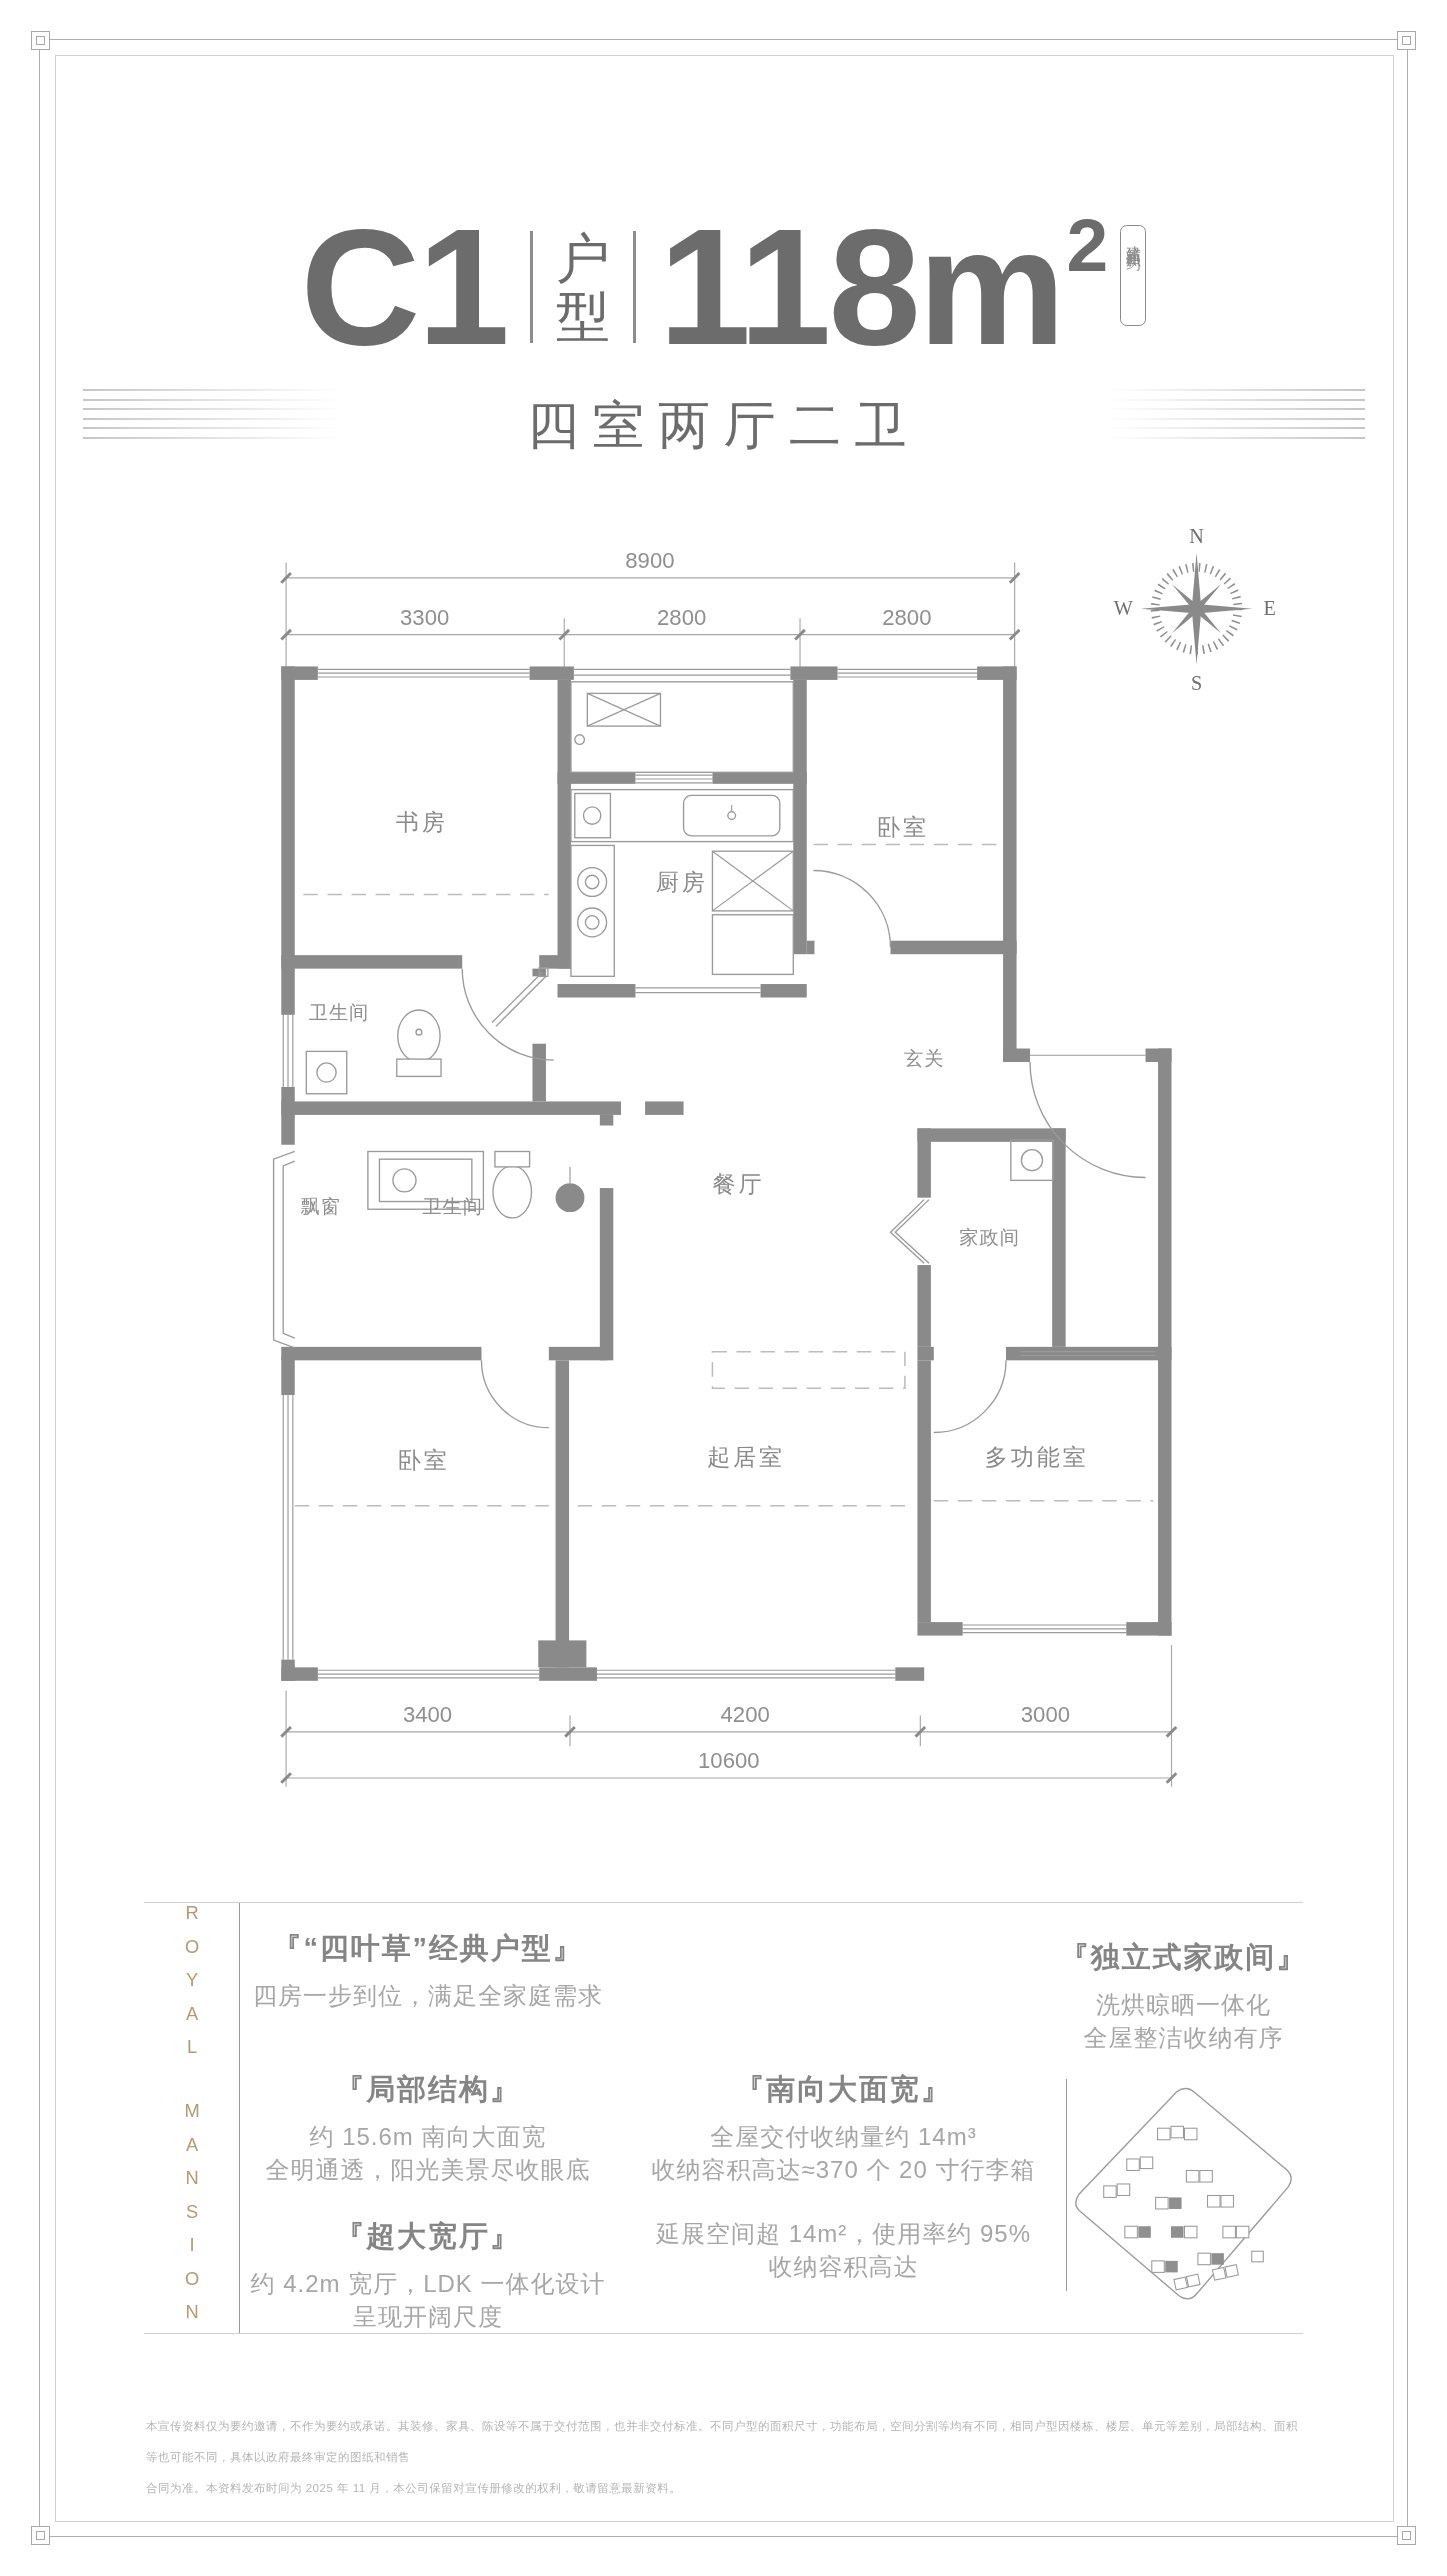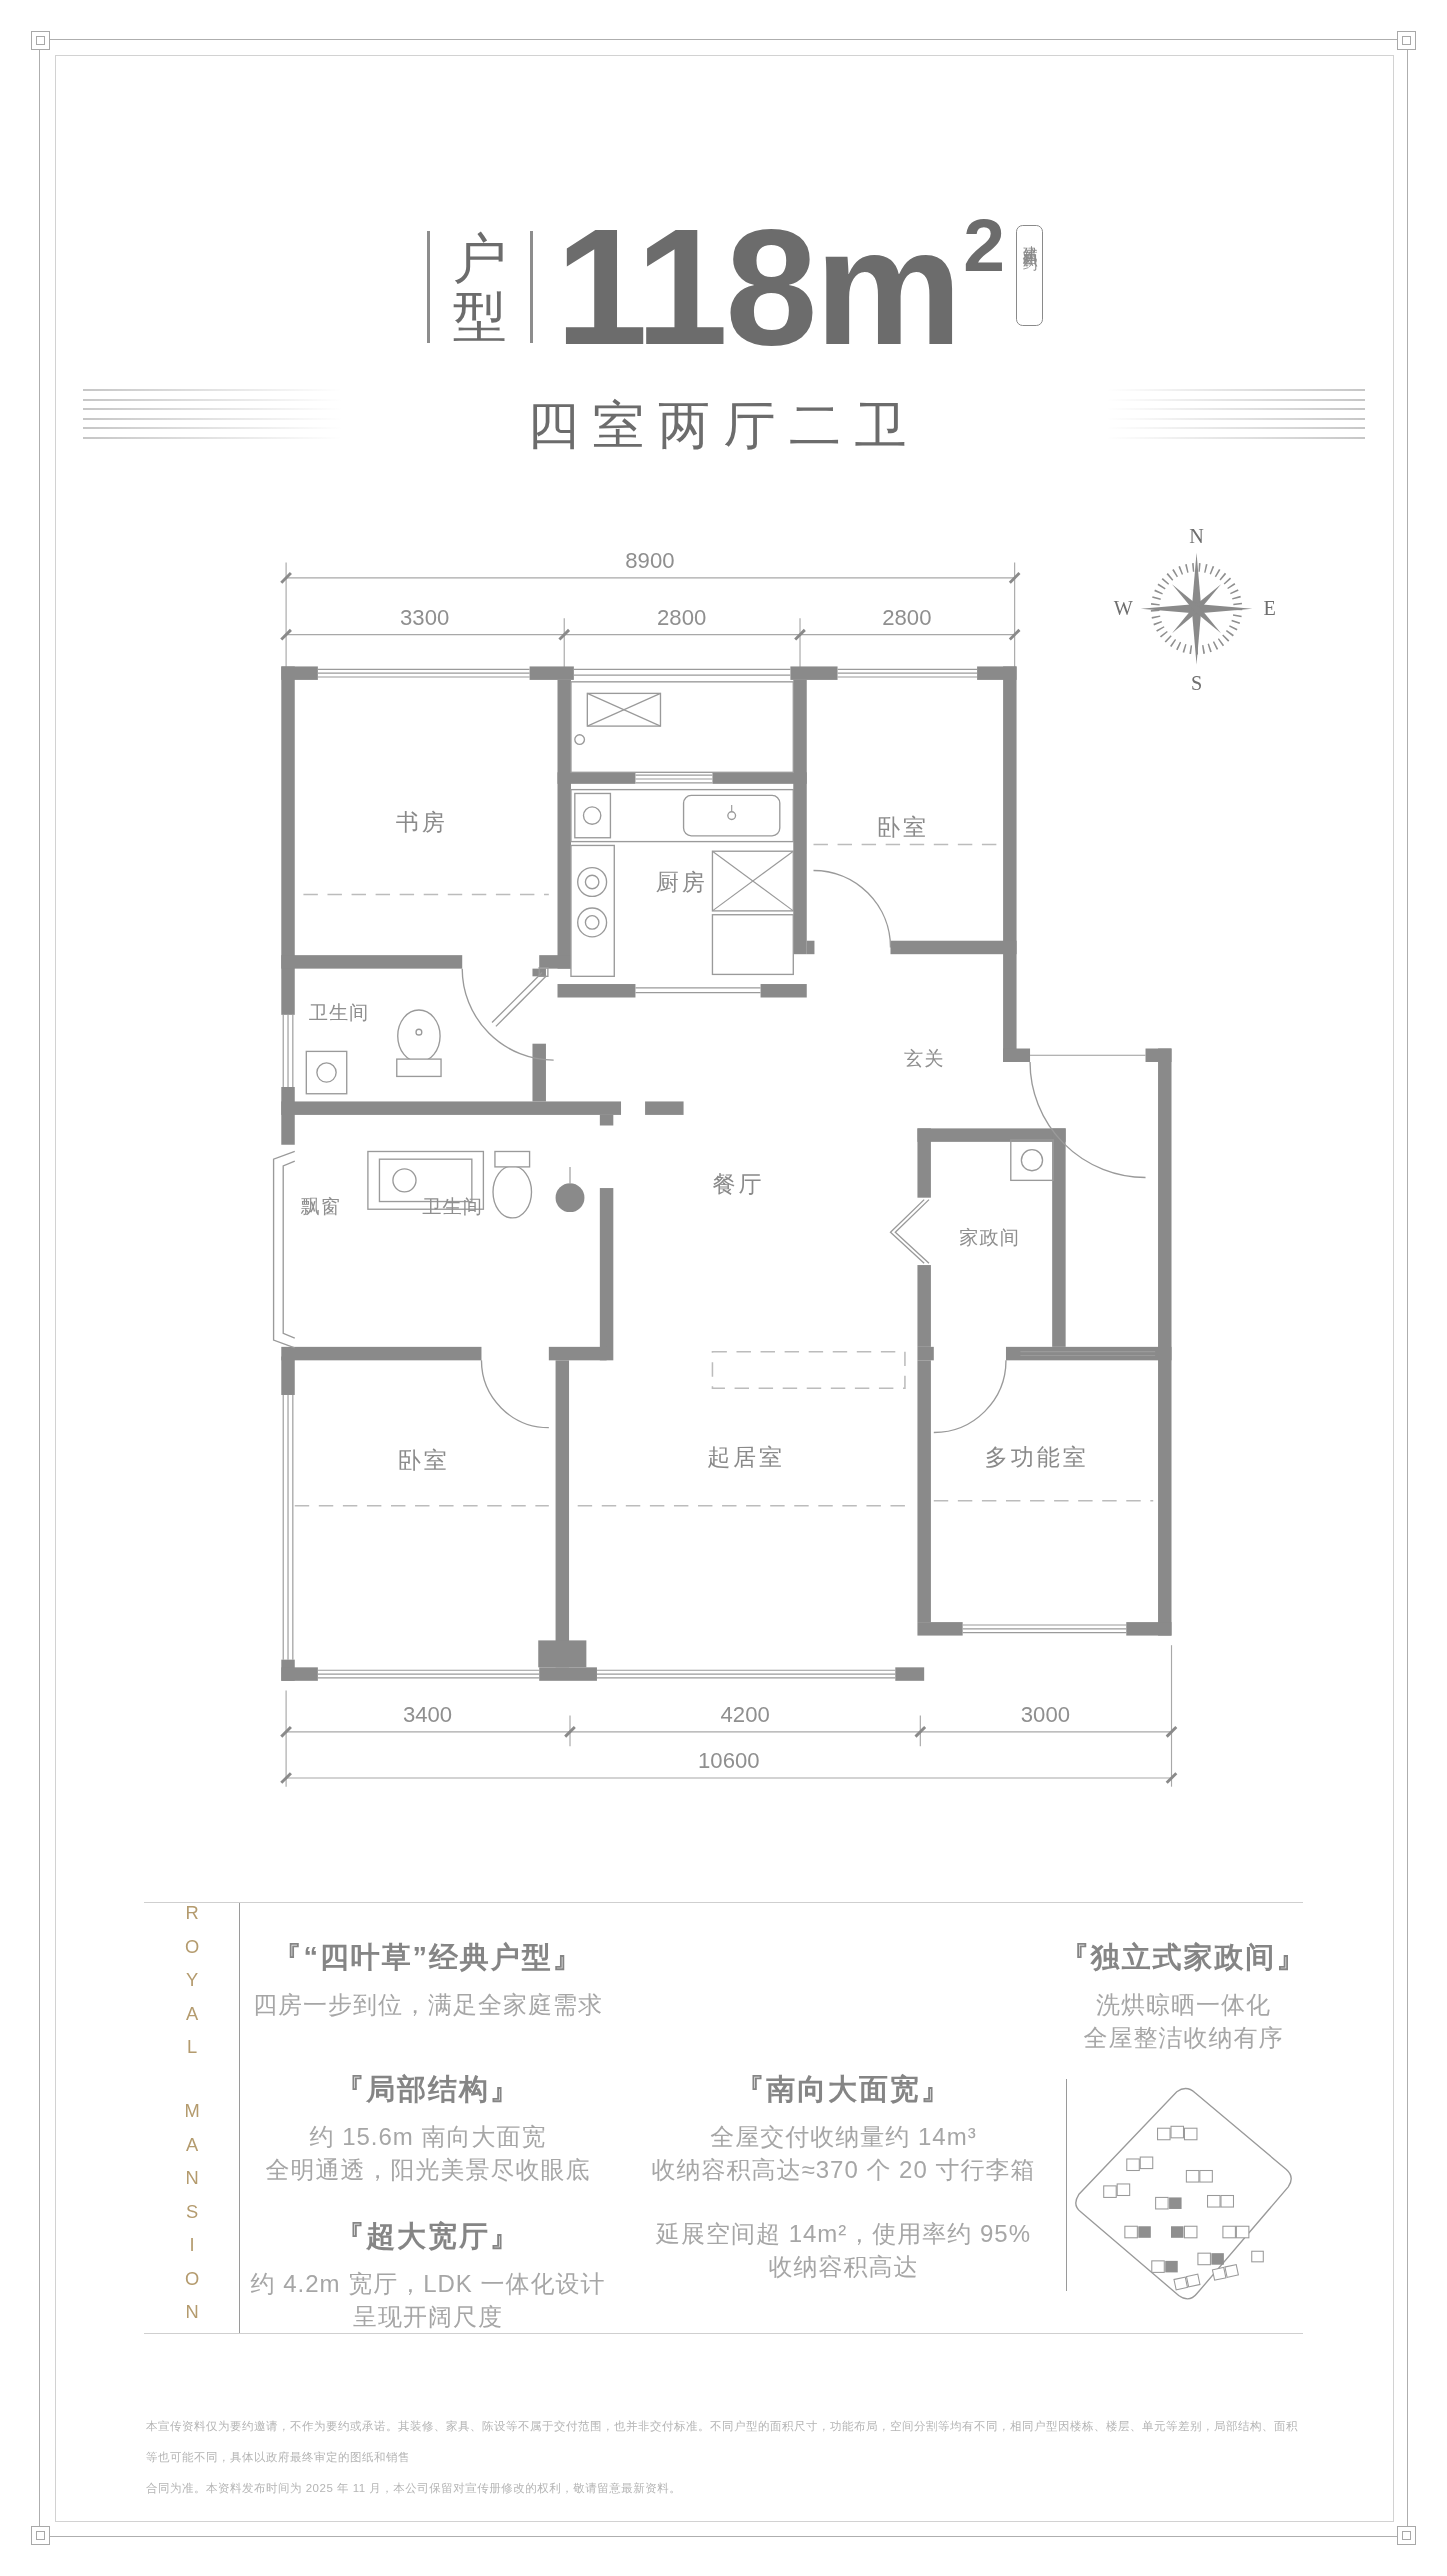--- a/index.html
+++ b/index.html
@@ -62,20 +62,21 @@
 <body>
 
 <div class="abs frame-outer"></div>
 <div class="abs frame-inner"></div>
 <div class="abs corner" style="left:31px;top:31px"></div>
 <div class="abs corner" style="left:1397px;top:31px"></div>
 <div class="abs corner" style="left:31px;top:2526px"></div>
 <div class="abs corner" style="left:1397px;top:2526px"></div>
 
 <div class="abs title-row">
+  <div class="t-big">C1</div>
   <div class="t-vline"></div>
   <div class="t-huxing">
     <span>户</span>
     <span>型</span>
   </div>
   <div class="t-vline"></div>
   <div class="t-big">118m</div>
   <div class="t-sup">2</div>
   <div class="t-tag">建筑面积约</div>
 </div>
@@ -319,21 +320,21 @@
       <polygon points="27,8 41,15 41,61 27,68 13,61 13,15" fill="none" stroke="#b49b6e" stroke-width="1"></polygon>
       <line x1="20" y1="18" x2="20" y2="58" stroke="#b49b6e" stroke-width="1.4"></line>
       <line x1="34" y1="18" x2="34" y2="58" stroke="#b49b6e" stroke-width="1.4"></line>
       <line x1="14" y1="38" x2="40" y2="38" stroke="#b49b6e" stroke-width="1.4"></line>
       <rect x="23" y="30" width="8" height="16" fill="none" stroke="#b49b6e" stroke-width="1.2"></rect>
     </svg>
     <div class="brand-v">MANSION</div>
   </div>
 
   <div class="abs fcol" style="left:82px;width:404px">
-    <div class="fgroup" style="top:35px">
+    <div class="fgroup" style="top:26px">
       <div class="ft">『“四叶草”经典户型』</div>
       <div class="fl">四房一步到位，满足全家庭需求</div>
     </div>
     <div class="fgroup" style="top:167px">
       <div class="ft">『局部结构』</div>
       <div class="fl">约 15.6m 南向大面宽</div>
       <div class="fl">全明通透，阳光美景尽收眼底</div>
     </div>
     <div class="fgroup" style="top:314px">
       <div class="ft">『超大宽厅』</div>

